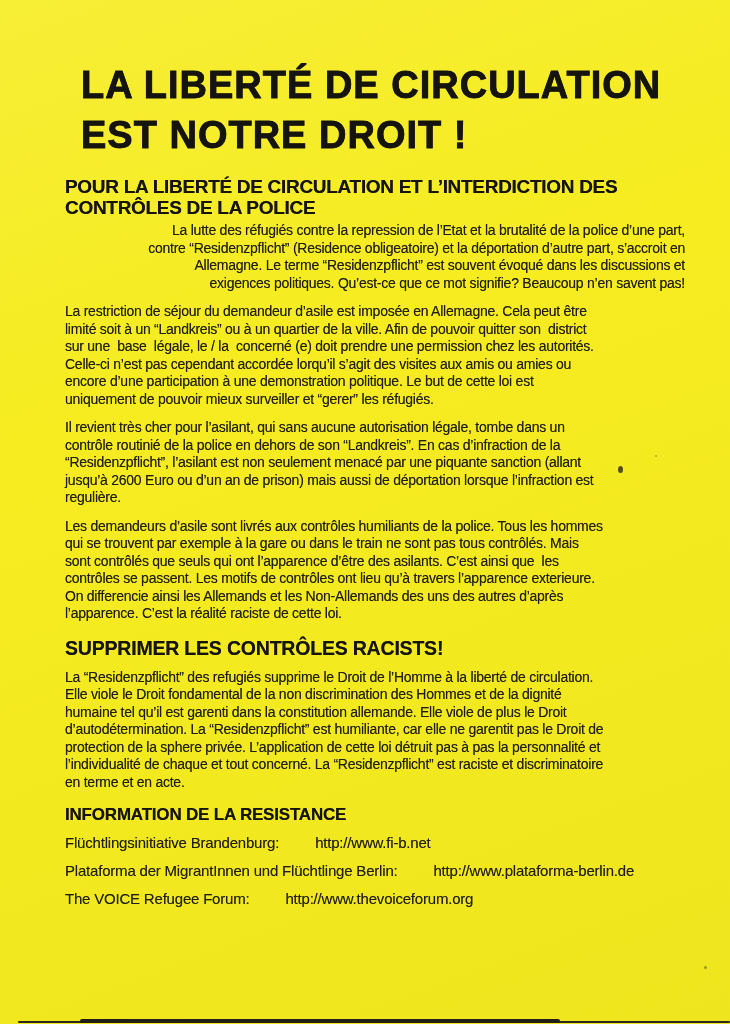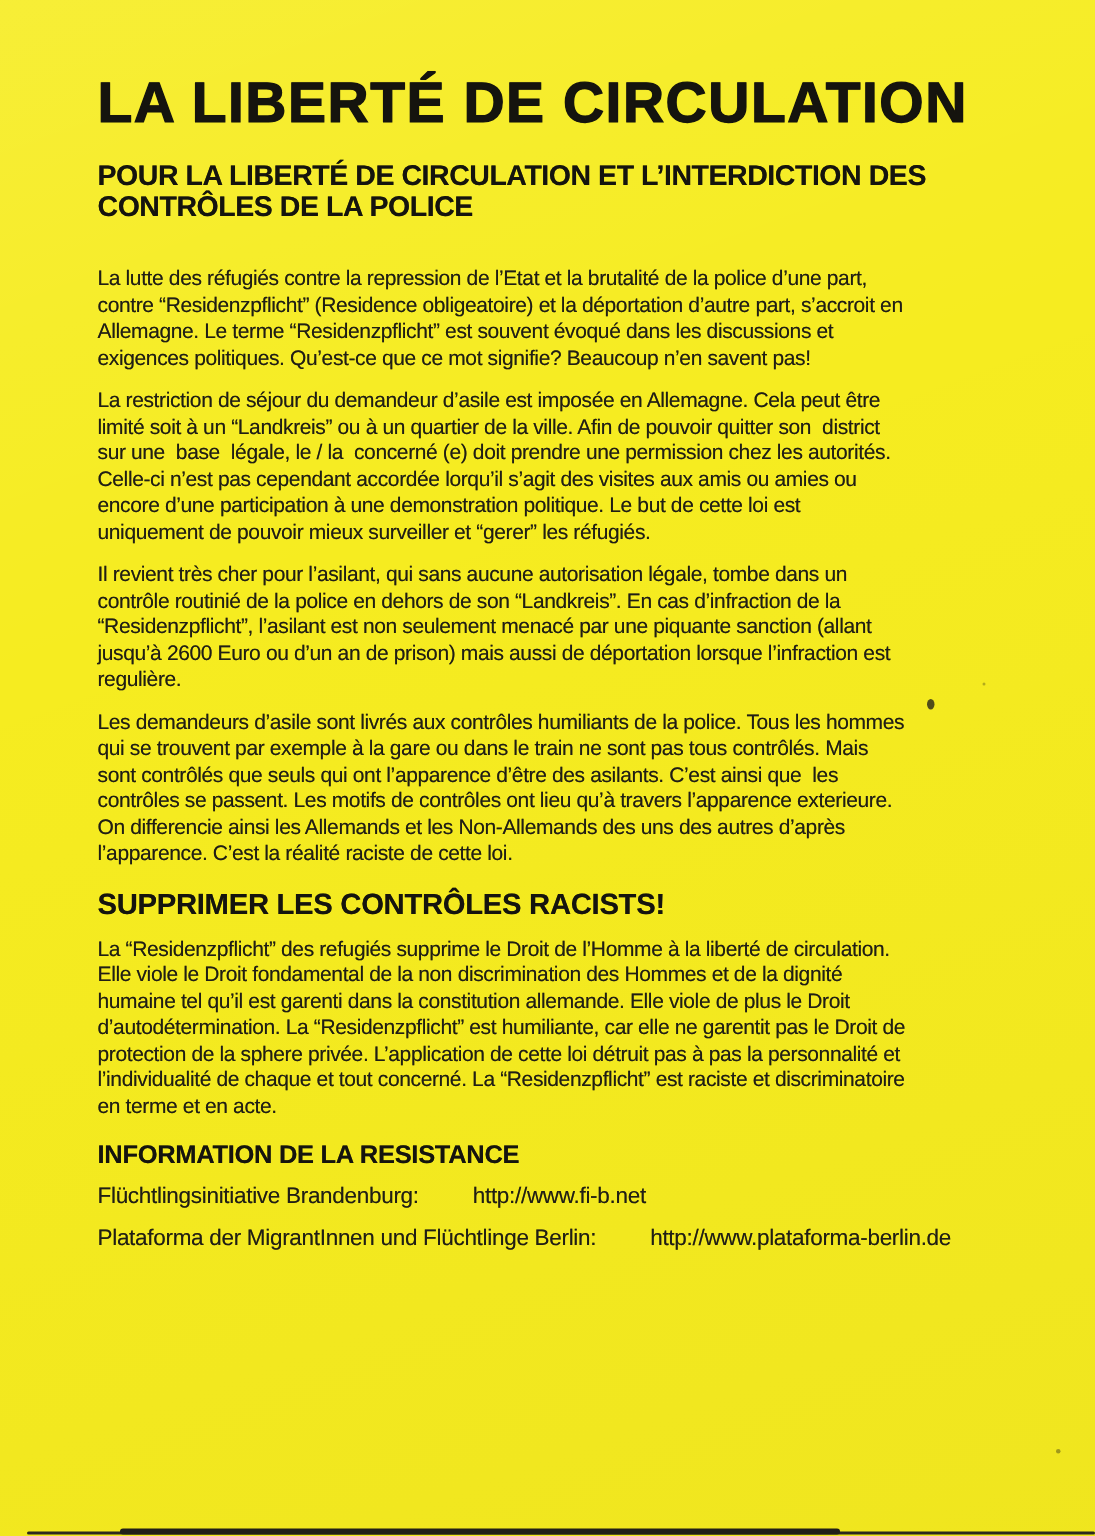--- a/index.html
+++ b/index.html
@@ -10,21 +10,21 @@
     background:
       linear-gradient(160deg, rgba(255,255,255,0.10) 0%, rgba(255,255,255,0.0) 35%, rgba(120,110,0,0.05) 100%),
       var(--paper, #f6ec20);
     overflow: hidden;
     font-family: "Liberation Sans", "DejaVu Sans", sans-serif;
     color: var(--ink, #201e15);
     box-sizing: border-box;
     padding: 44px 45px 0 65px;
   }
   .title {
-    margin: 0;
+    margin: 16px;
     font-size: 38px;
     line-height: 50px;
     font-weight: 900;
     color: var(--headline, #15140e);
     letter-spacing: 1px;
     -webkit-text-stroke: 0.8px var(--headline, #15140e);
     text-shadow: 0 0 0.5px rgba(21,20,14,0.9);
   }
   .title span { display: block; }
   .subtitle {
@@ -38,21 +38,21 @@
     text-shadow: 0 0 0.4px rgba(21,20,14,0.7);
   }
   .body-par {
     margin: 11px 0 0 0;
     font-size: 14px;
     line-height: 17.5px;
     letter-spacing: -0.25px;
     white-space: pre-wrap;
     text-shadow: 0 0 0.35px rgba(32,30,21,0.6);
   }
-  .body-par.first-after-sub { margin-top: 28px; }
+  .body-par.first-after-sub { margin-top: 4px; text-align: right; }
   .section-heading {
     margin: 14px 0 0 0;
     font-size: 19.5px;
     line-height: 23px;
     font-weight: bold;
     letter-spacing: -0.2px;
     white-space: pre-line;
     color: var(--headline, #15140e);
     text-shadow: 0 0 0.4px rgba(21,20,14,0.7);
   }
@@ -95,20 +95,21 @@
   .speck-2 { left: 655px; top: 455px; width: 2px; height: 2px; opacity: .4; }
   .speck-3 { left: 704px; top: 966px; width: 3px; height: 3px; opacity: .5; }
 </style>
 </head>
 <body>
 
 <div class="page">
 
   <h1 class="title">
     <span>LA LIBERTÉ DE CIRCULATION</span>
+    <span>EST NOTRE DROIT !</span>
   </h1>
 
   <h2 class="subtitle">POUR LA LIBERTÉ DE CIRCULATION ET L’INTERDICTION DES
 CONTRÔLES DE LA POLICE</h2>
 
   <p class="body-par first-after-sub">La lutte des réfugiés contre la repression de l’Etat et la brutalité de la police d’une part,
 contre “Residenzpflicht” (Residence obligeatoire) et la déportation d’autre part, s’accroit en
 Allemagne. Le terme “Residenzpflicht” est souvent évoqué dans les discussions et
 exigences politiques. Qu’est-ce que ce mot signifie? Beaucoup n’en savent pas!</p>
   <p class="body-par">La restriction de séjour du demandeur d’asile est imposée en Allemagne. Cela peut être
@@ -141,20 +142,23 @@
 
 
   <div class="footer-heading">INFORMATION DE LA RESISTANCE</div>
 
   <div class="contact">
     <span class="c-name">Flüchtlingsinitiative Brandenburg</span><span class="c-sep">: </span><span class="c-url">http://www.fi-b.net</span>
   </div>
   <div class="contact">
     <span class="c-name">Plataforma der MigrantInnen und Flüchtlinge Berlin</span><span class="c-sep">: </span><span class="c-url">http://www.plataforma-berlin.de</span>
   </div>
+  <div class="contact">
+    <span class="c-name">The VOICE Refugee Forum</span><span class="c-sep">: </span><span class="c-url">http://www.thevoiceforum.org</span>
+  </div>
 
   <div class="scan-edge-bottom"></div>
   <div class="scan-edge-bottom-thick"></div>
   <div class="speck speck-1"></div>
   <div class="speck speck-2"></div>
   <div class="speck speck-3"></div>
 
 </div>
 
 </body></html>

